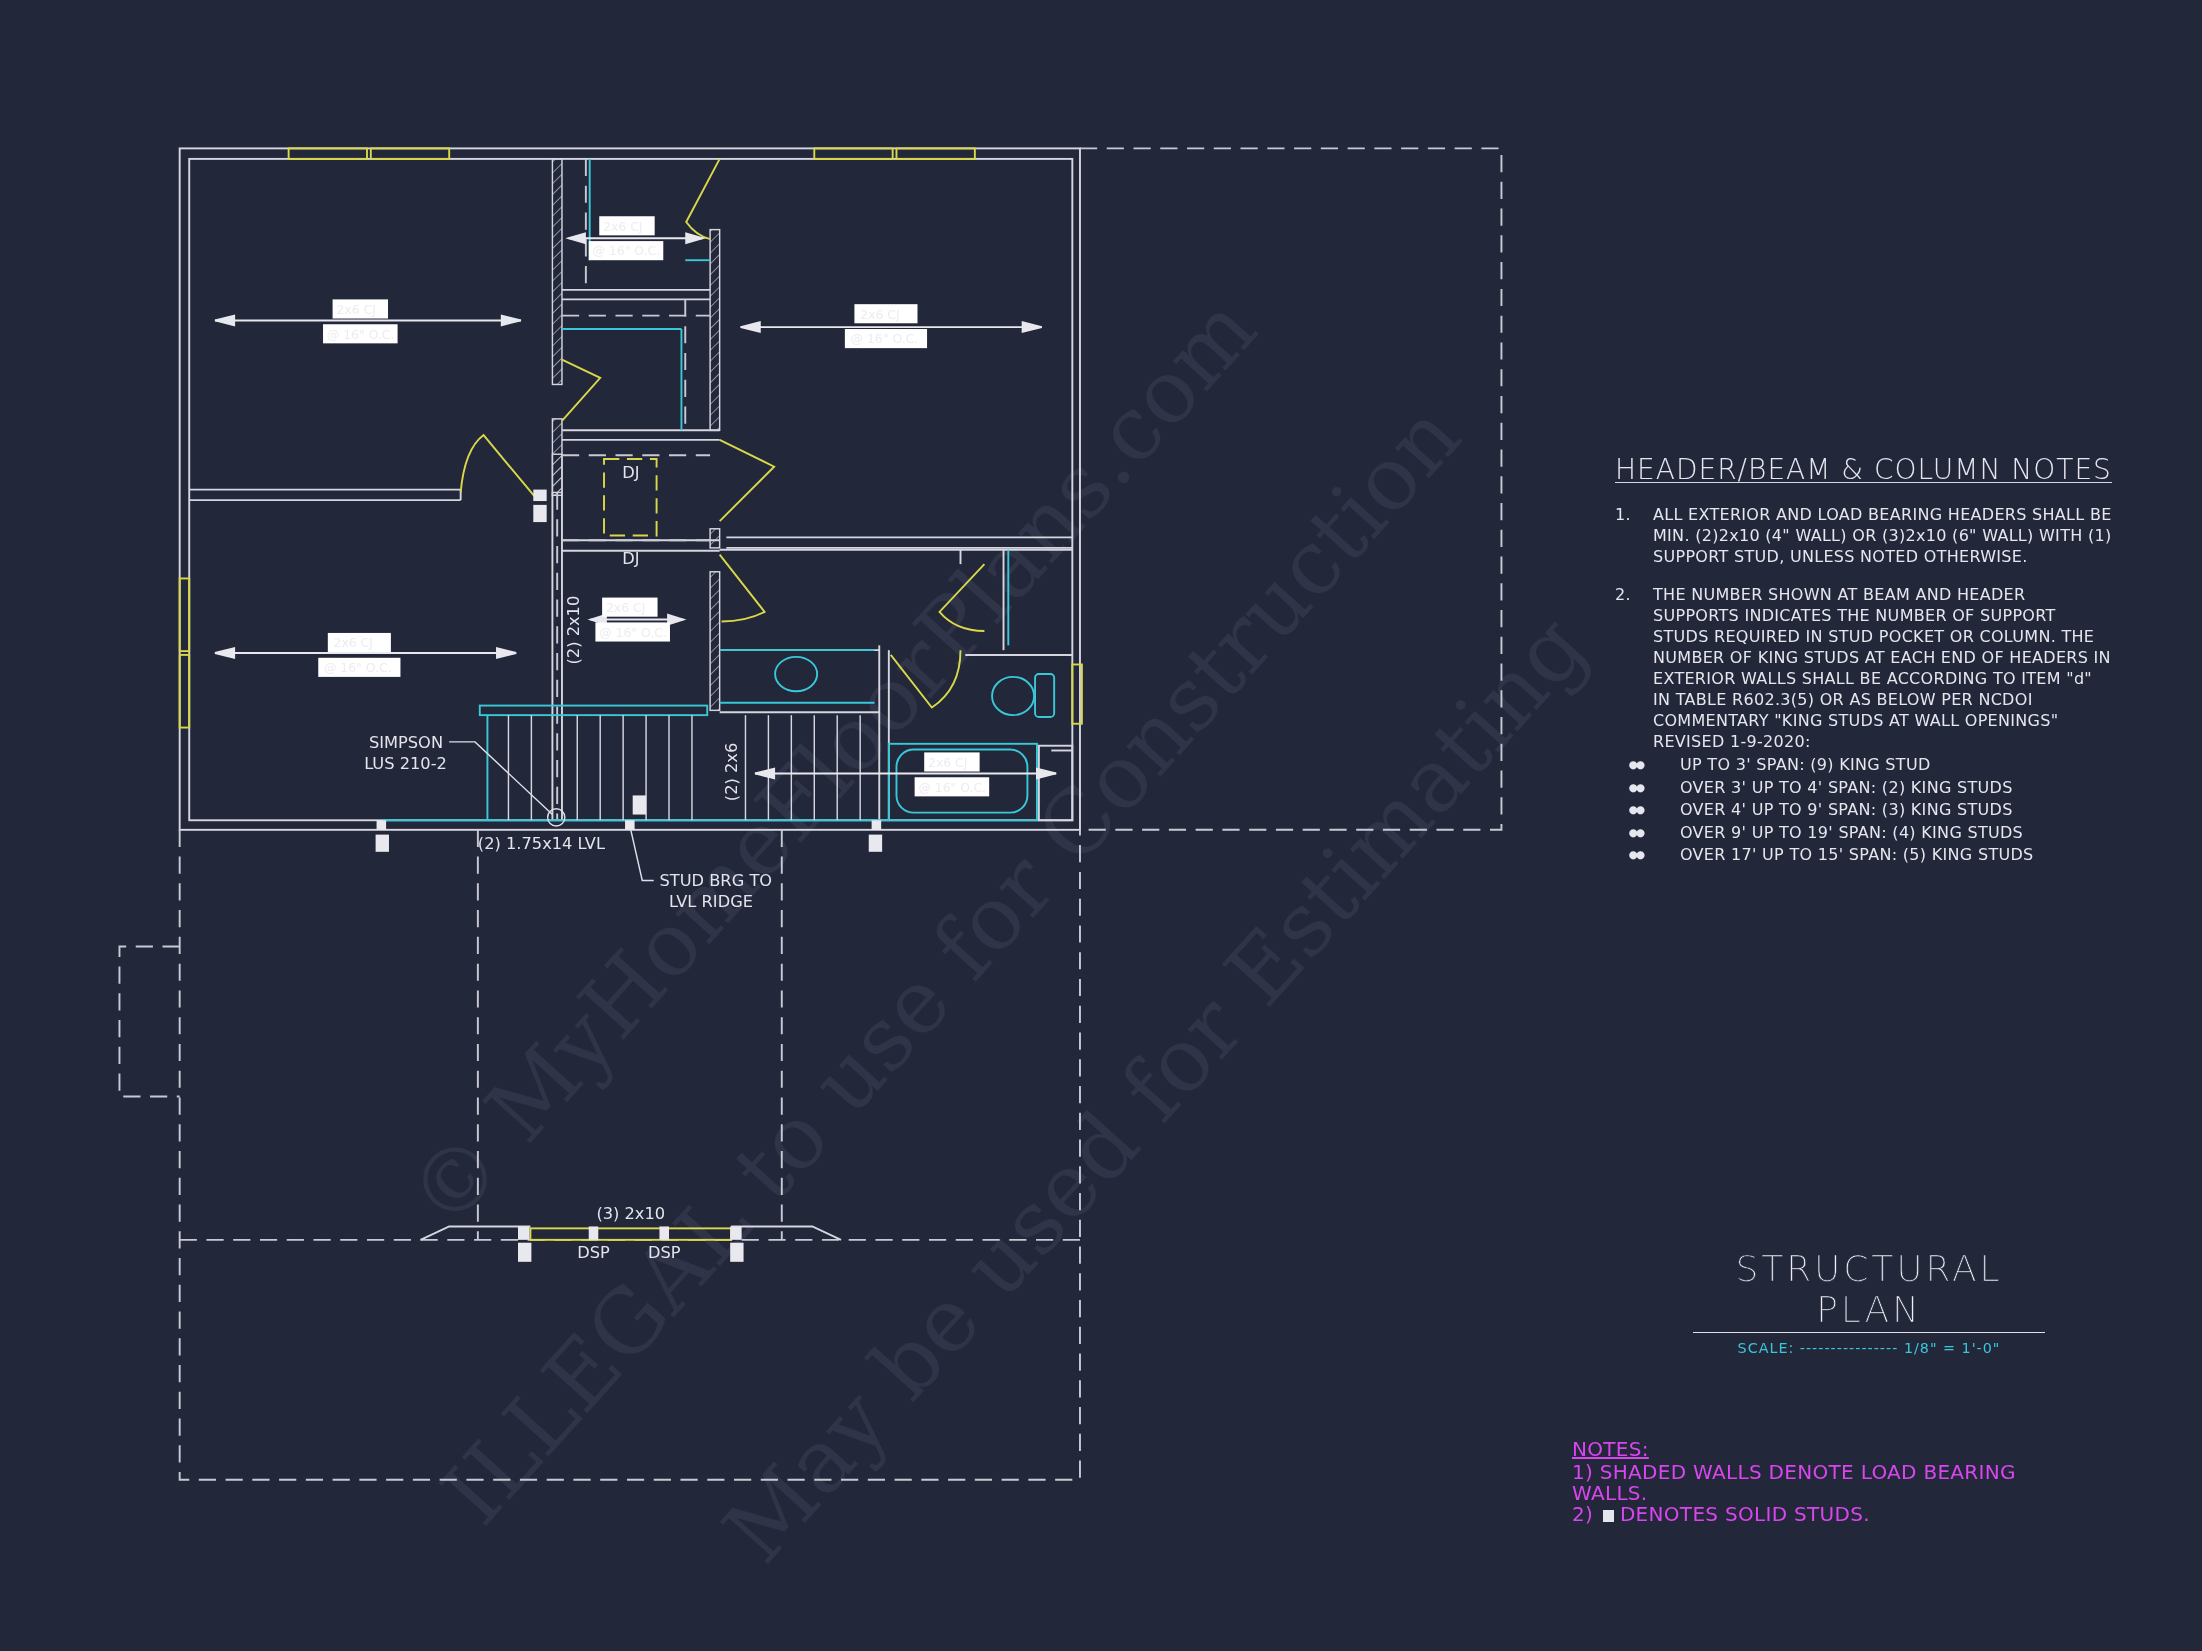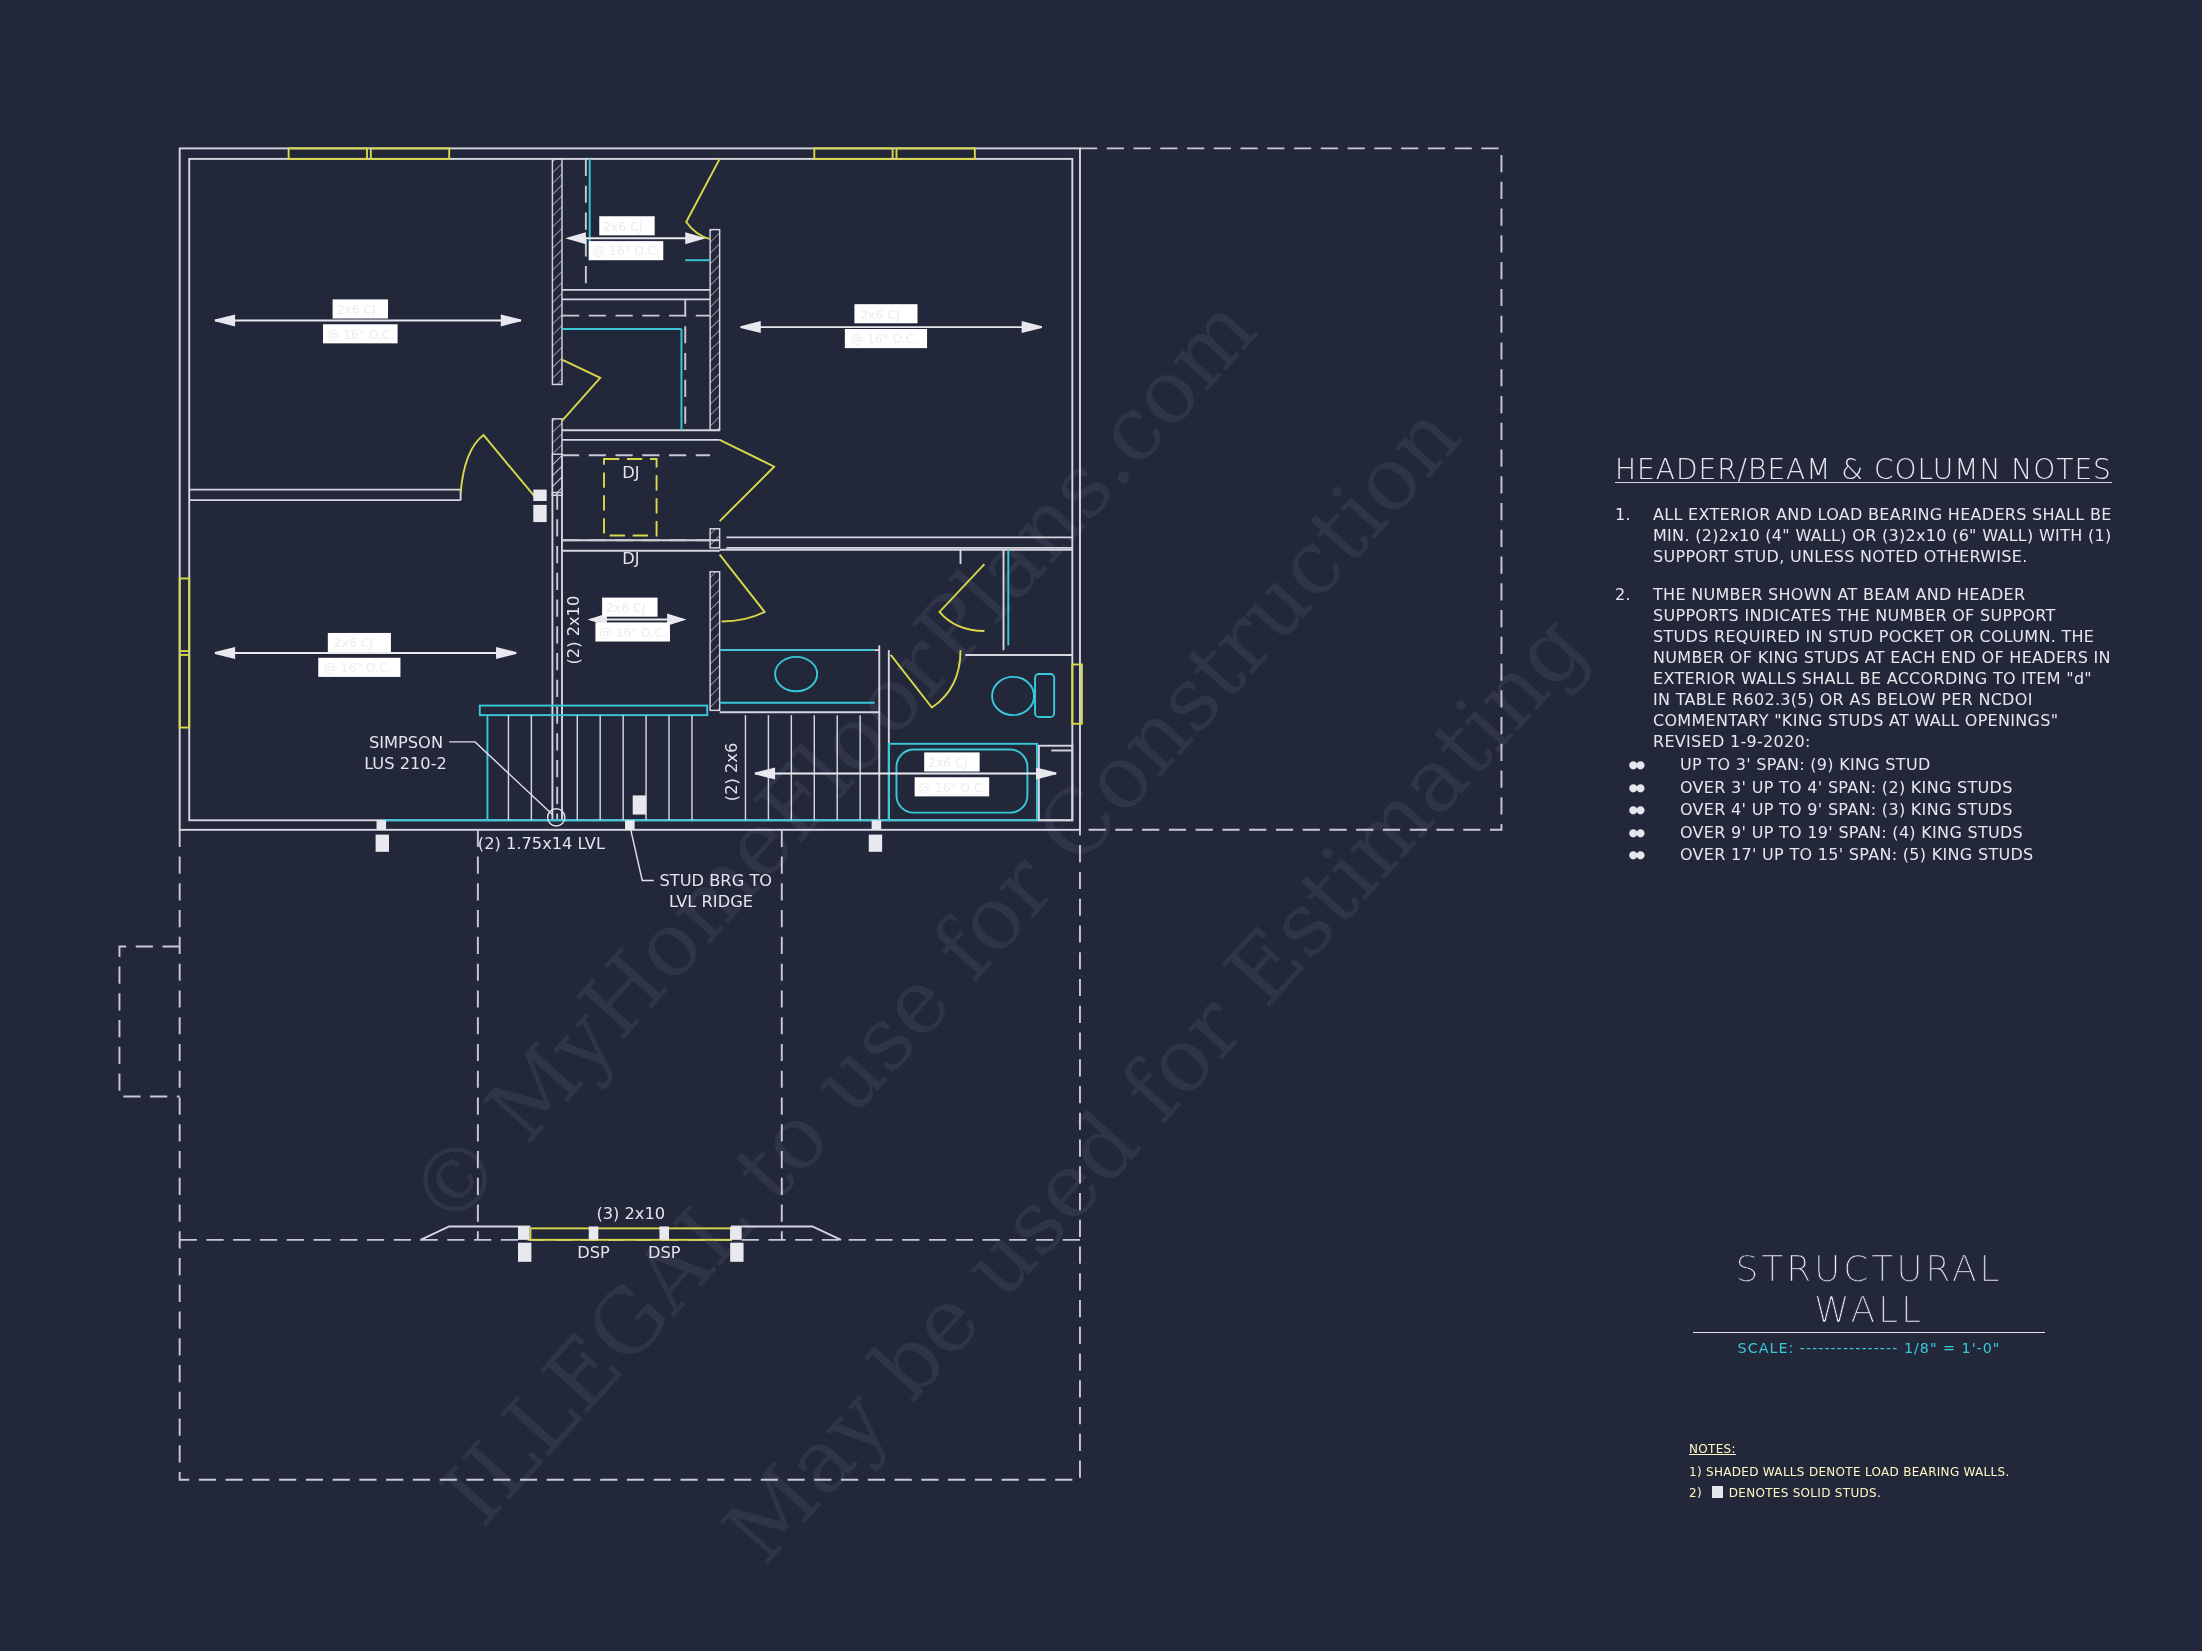--- a/index.html
+++ b/index.html
@@ -37,22 +37,22 @@
   .title-line {
     font-size:36px; letter-spacing:2.9px; font-weight:300;
     display:inline-block; border-bottom:1.9px solid #e0e0e8; padding:0 3.8px 1.9px;
     -webkit-text-stroke:0.6px #23273a;
   }
   .title-line.l1 { width:478px; }
   .title-line.l2 { margin-top:3.8px; width:344px; }
   .scale-line { color:#38c8d8; font-size:14.3px; margin-top:7.6px; letter-spacing:1px; }
 
   .bottom-notes {
-    position:absolute; left:1689px; top:1439px; width:459px;
-    font-size:12px; line-height:21px; color:#fef9c3; letter-spacing:0.3px;
+    position:absolute; left:1572px; top:1439px; width:459px;
+    font-size:20px; line-height:21px; color:#d946ef; letter-spacing:0.3px;
   }
   .bottom-notes .hdr { text-decoration:underline; display:inline-block; margin-bottom:1.9px; }
   .solid-stud { display:inline-block; width:11.5px; height:11.5px; background:#e6e6ee; margin:0 5.7px 0 9.6px; vertical-align:-1px; }
 
   .watermark {
     position:absolute; left:0; top:0; width:2202px; height:1652px; pointer-events:none;
   }
 </style>
 </head>
 <body>
@@ -314,21 +314,21 @@
     </div>
     <div class="span-row">
       <span class="span-bullet">●●</span>
       <span class="span-text">OVER 17' UP TO 15' SPAN: (5) KING STUDS</span>
     </div>
   </div>
 </div>
 
 <div class="title-block">
   <br>
-  <div class="title-line l2">STRUCTURAL WALL</div>
+  <div class="title-line l2">STRUCTURAL PLAN</div>
   <div class="scale-line">SCALE: ---------------- 1/8" = 1'-0"</div>
 </div>
 
 <div class="bottom-notes">
   <div><span class="hdr">NOTES:</span></div>
   <div>1) SHADED WALLS DENOTE LOAD BEARING WALLS.</div>
   <div>
     <span>2)</span><span class="solid-stud"></span><span>DENOTES SOLID STUDS.</span>
   </div>
 </div>

